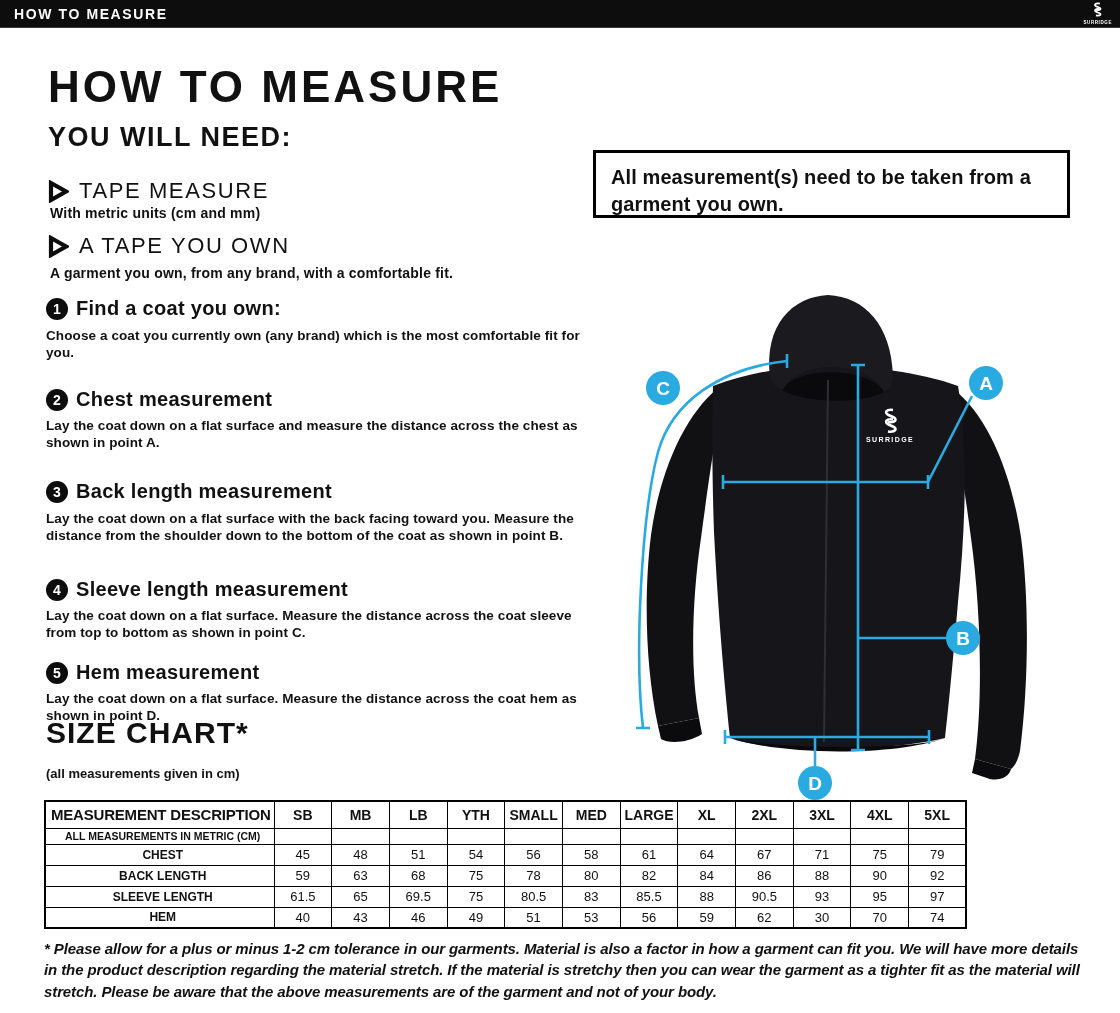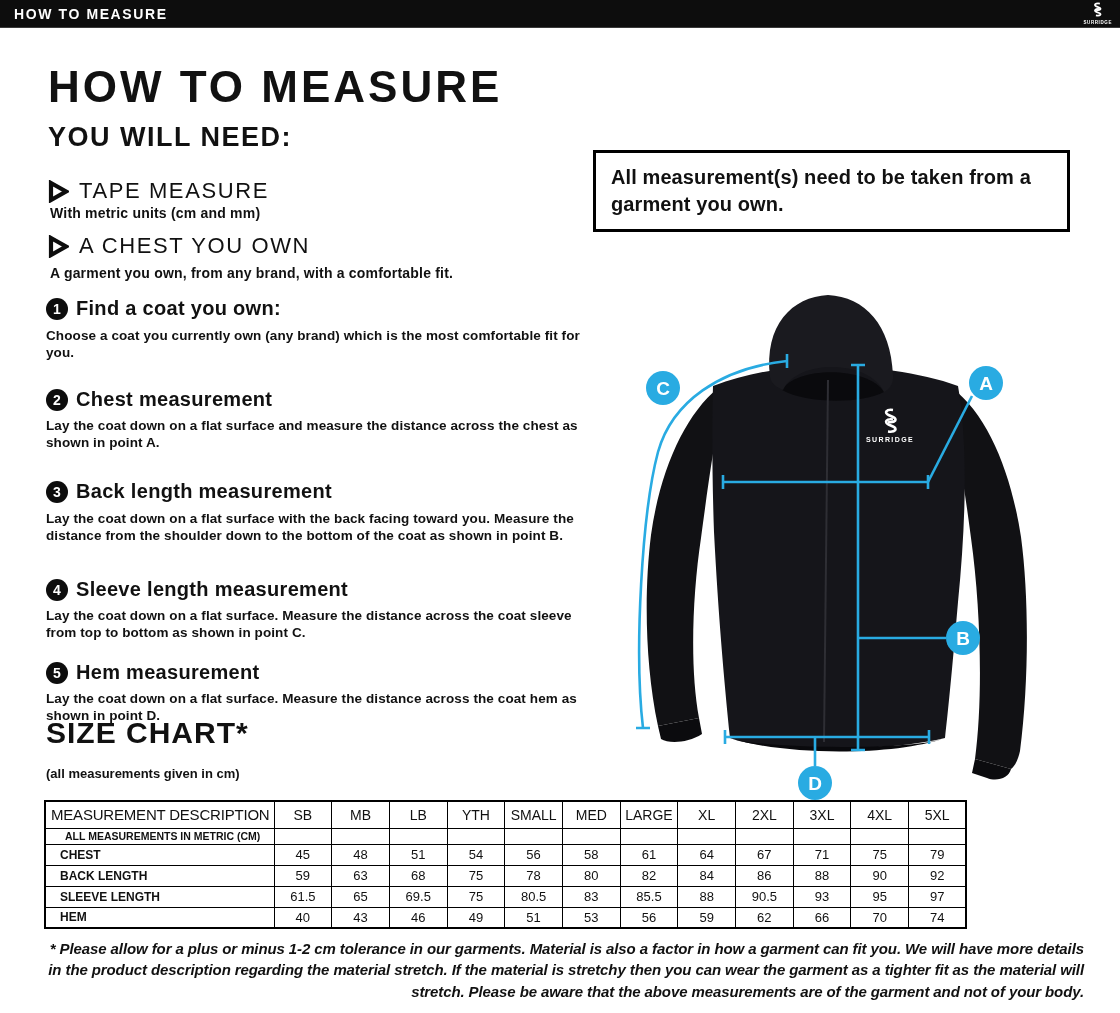--- a/index.html
+++ b/index.html
@@ -21,41 +21,41 @@
   .need-label { font-size:22px; font-weight:400; letter-spacing:1.6px; }
   .need-desc { position:absolute; left:50px; font-size:14px; font-weight:bold; letter-spacing:.2px; }
 
   .step-head { position:absolute; left:46px; display:flex; align-items:center; gap:8px; }
   .step-num { width:22px; height:22px; border-radius:50%; background:#0d0d0d; color:#fff; font-size:14px;
               font-weight:bold; display:flex; align-items:center; justify-content:center; flex:0 0 22px; }
   .step-title { font-size:20px; font-weight:800; letter-spacing:.3px; }
   .step-body { position:absolute; left:46px; width:540px; font-size:13.5px; font-weight:bold;
                line-height:1.24; letter-spacing:.1px; }
 
-  .notice { position:absolute; left:593px; top:150px; width:477px; height:82px; border:3px solid #000;
+  .notice { position:absolute; left:593px; top:150px; width:477px; height:68px; border:3px solid #000;
             padding:11px 15px; font-size:20px; font-weight:bold; line-height:1.35; letter-spacing:.1px; }
 
   .jacket-wrap { position:absolute; left:600px; top:280px; width:520px; height:560px; }
 
   .sizechart-head { position:absolute; left:46px; top:716px; display:flex; align-items:baseline; gap:16px;flex-direction:column; }
   .sizechart-title { font-size:30px; font-weight:800; letter-spacing:1px; }
   .sizechart-sub { font-size:13px; font-weight:bold; }
 
   table.sizes { position:absolute; left:44px; top:800px; width:921px; border-collapse:collapse;
                 border:2.5px solid #000; table-layout:fixed; }
   table.sizes th, table.sizes td { border:1.5px solid #000; text-align:center; vertical-align:middle;
                                    font-family:"Liberation Sans", sans-serif; overflow:hidden; white-space:nowrap; }
-  table.sizes tr.hdr th { height:27px; font-size:14px; font-weight:normal; }
+  table.sizes tr.hdr th { height:27px; font-size:14px; font-weight:bold; }
   table.sizes tr.hdr th.desc { font-size:15px; text-align:left; padding-left:5px; letter-spacing:-.2px; }
   table.sizes tr.unit td { height:16px; font-size:10.5px; font-weight:bold; text-align:left; padding-left:19px; }
   table.sizes tr.data td { height:21px; font-size:13px; }
-  table.sizes tr.data td.lbl { font-size:12px; font-weight:bold; text-align:left; padding-left:14px; }
+  table.sizes tr.data td.lbl { font-size:12px; font-weight:bold; text-align:center; padding-left:6px; }
 
   .footnote { position:absolute; left:44px; top:938px; width:1040px; font-size:15px; font-weight:bold;
-              font-style:italic; line-height:1.42; letter-spacing:-.1px;text-align:right; }
+              font-style:italic; line-height:1.42; letter-spacing:-.1px; }
 
   .tri-icon svg { display:block; }
 </style>
 </head>
 <body>
 
 <div class="topbar">
   <div class="topbar-title">HOW TO MEASURE</div>
   <div class="topbar-brand">
     <span>
@@ -80,21 +80,21 @@
   <span class="need-label">TAPE MEASURE</span>
 </div>
 <div class="need-desc" style="top:205px;">With metric units (cm and mm)</div>
 
 <div class="need" style="top:233px;">
   <span class="tri-icon">
     <svg width="21" height="23" viewBox="0 0 21 23">
         <path d="M3 3 L18 11.5 L3 20 Z" fill="none" stroke="#0d0d0d" stroke-width="4.2" stroke-linejoin="miter"></path>
       </svg>
   </span>
-  <span class="need-label">A CHEST YOU OWN</span>
+  <span class="need-label">A TAPE YOU OWN</span>
 </div>
 <div class="need-desc" style="top:265px;">A garment you own, from any brand, with a comfortable fit.</div>
 
 <div class="step-head" style="top:297px;">
   <span class="step-num">1</span>
   <span class="step-title">Find a coat you own:</span>
 </div>
 <div class="step-body" style="top:328px;">Choose a coat you currently own (any brand) which is the most comfortable fit for you.</div>
 
 <div class="step-head" style="top:388px;">
@@ -279,20 +279,20 @@
         <td class="lbl">HEM</td>
         <td>40</td>
         <td>43</td>
         <td>46</td>
         <td>49</td>
         <td>51</td>
         <td>53</td>
         <td>56</td>
         <td>59</td>
         <td>62</td>
-        <td>66</td>
+        <td>30</td>
         <td>70</td>
         <td>74</td>
       </tr>
     </tbody>
 </table>
 
 <div class="footnote">* Please allow for a plus or minus 1-2 cm tolerance in our garments. Material is also a factor in how a garment can fit you. We will have more details in the product description regarding the material stretch.  If the material is stretchy then you can wear the garment as a tighter fit as the material will stretch.  Please be aware that the above measurements are of the garment and not of your body.</div>
 
 </body></html>

